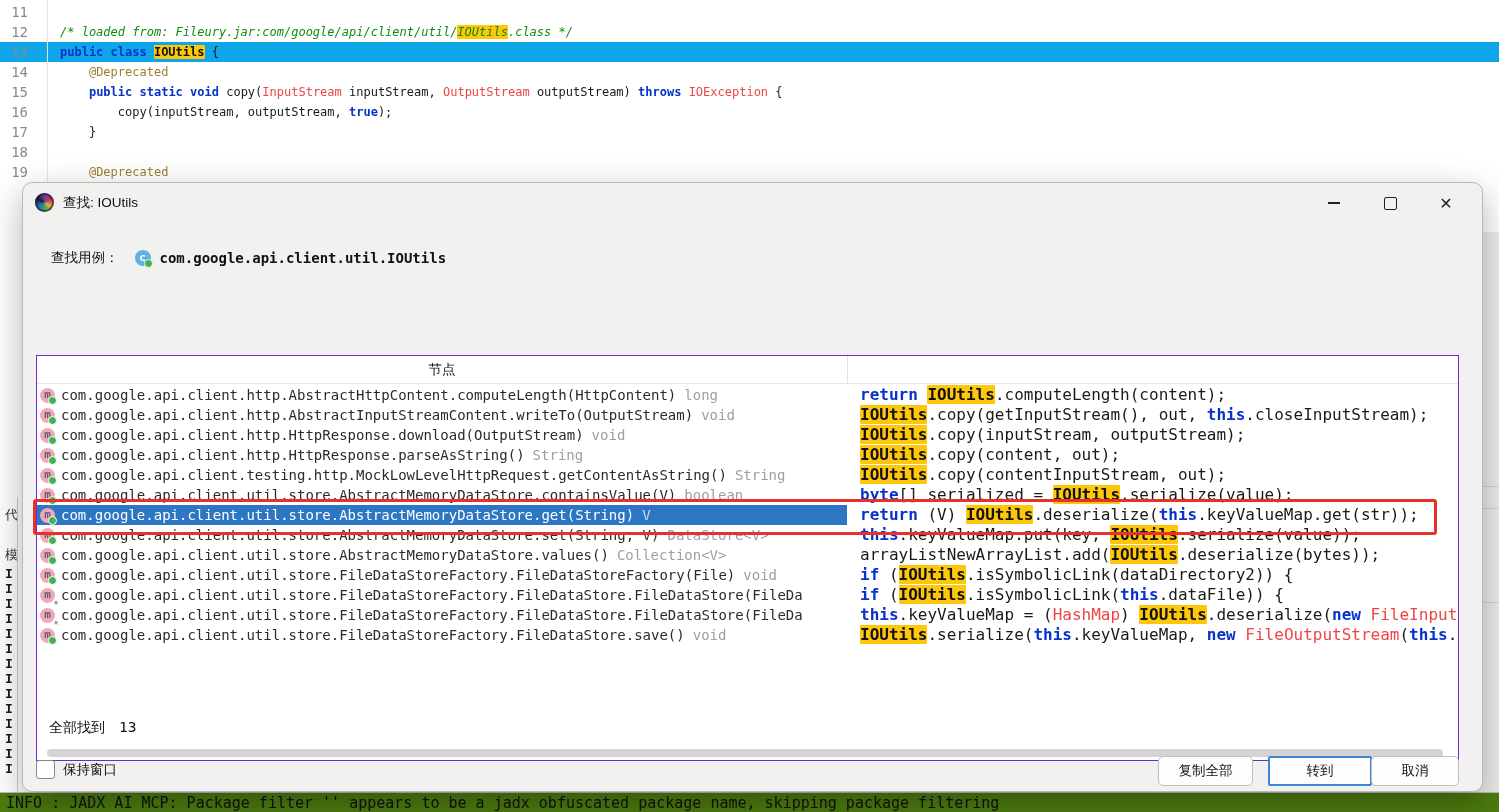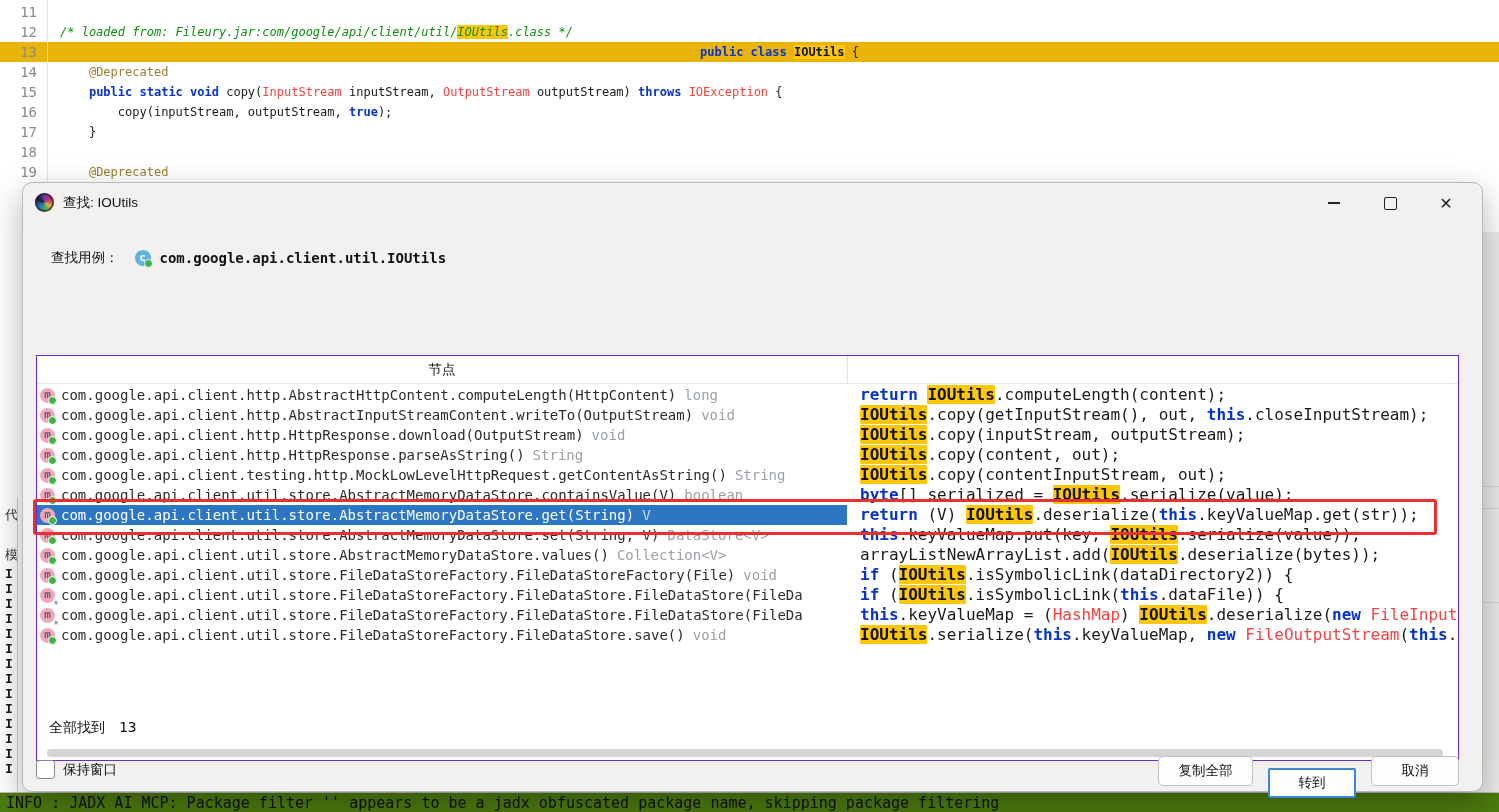--- a/index.html
+++ b/index.html
@@ -2,27 +2,27 @@
 <html><head>
 <meta charset="utf-8">
 <style>
   html,body{margin:0;padding:0;width:1499px;height:812px;overflow:hidden;background:#fff;
     font-family:"Liberation Sans",sans-serif;}
   #root{position:relative;width:1499px;height:812px;}
 
   
   #editor{position:absolute;inset:0;background:#fff;}
   #gutter{position:absolute;left:0;top:2px;width:46px;}
-  .ln{height:20px;line-height:20px;text-align:right;padding-right:9px;color:#8a8a8a;
+  .ln{height:20px;line-height:20px;text-align:right;padding-right:18px;color:#8a8a8a;
       font-family:"DejaVu Sans Mono",monospace;font-size:14px;}
   #gutter-divider{position:absolute;left:47px;top:0;width:1px;height:182px;background:#e3e3e3;}
   #code-area{position:absolute;left:0;top:2px;width:1499px;}
   .cl{height:20px;line-height:20px;padding-left:60px;white-space:pre;
       font-family:"DejaVu Sans Mono",monospace;font-size:12px;color:#1a1a1a;}
-  .cl.caret{background:#eab308;text-align:center;}
+  .cl.caret{background:#0ea5e9;}
   .kw{color:#0733cc;font-weight:bold;}
   .ty{color:#ef4444;}
   .ann{color:#9b7e2e;}
   .pl{color:#1a1a1a;}
   .com{color:#0e8c0e;font-style:italic;}
   .hl{background:#fec70a;color:#111;font-weight:bold;border-radius:1px;}
   .com.hl{color:#0e8c0e;font-weight:normal;}
 
   
   #left-tabs{position:absolute;left:0;top:500px;width:22px;}
@@ -100,21 +100,21 @@
   #found-row{position:absolute;left:26px;top:536px;font-size:14px;color:#111;}
   #found-count{margin-left:14px;font-family:"DejaVu Sans Mono",monospace;font-size:14.5px;}
   #keep-row{position:absolute;left:13px;top:577px;display:flex;align-items:center;}
   #keep-checkbox{width:17px;height:17px;background:#fff;border:1px solid #8a8a8a;
       border-radius:3px;}
   #keep-label{margin-left:8px;font-size:13.5px;color:#111;}
   .dlg-btn{position:absolute;top:573px;height:30px;background:#fdfdfd;border:1px solid #bfbfbf;
       border-radius:5px;font-size:13.5px;color:#111;display:flex;align-items:center;
       justify-content:center;box-sizing:border-box;}
   #btn-copyall{left:1135px;width:95px;}
-  #btn-goto{left:1245px;width:88px;border:2px solid #3c86d2;border-radius:2px;margin-top:12px;}
+  #btn-goto{left:1245px;width:104px;border:2px solid #3c86d2;border-radius:2px;}
   #btn-cancel{left:1348px;width:88px;}
 </style>
 </head>
 <body>
 
 <div id="root">
 
   <div id="editor">
     <div id="code-area">
         <div class="cl"></div>

